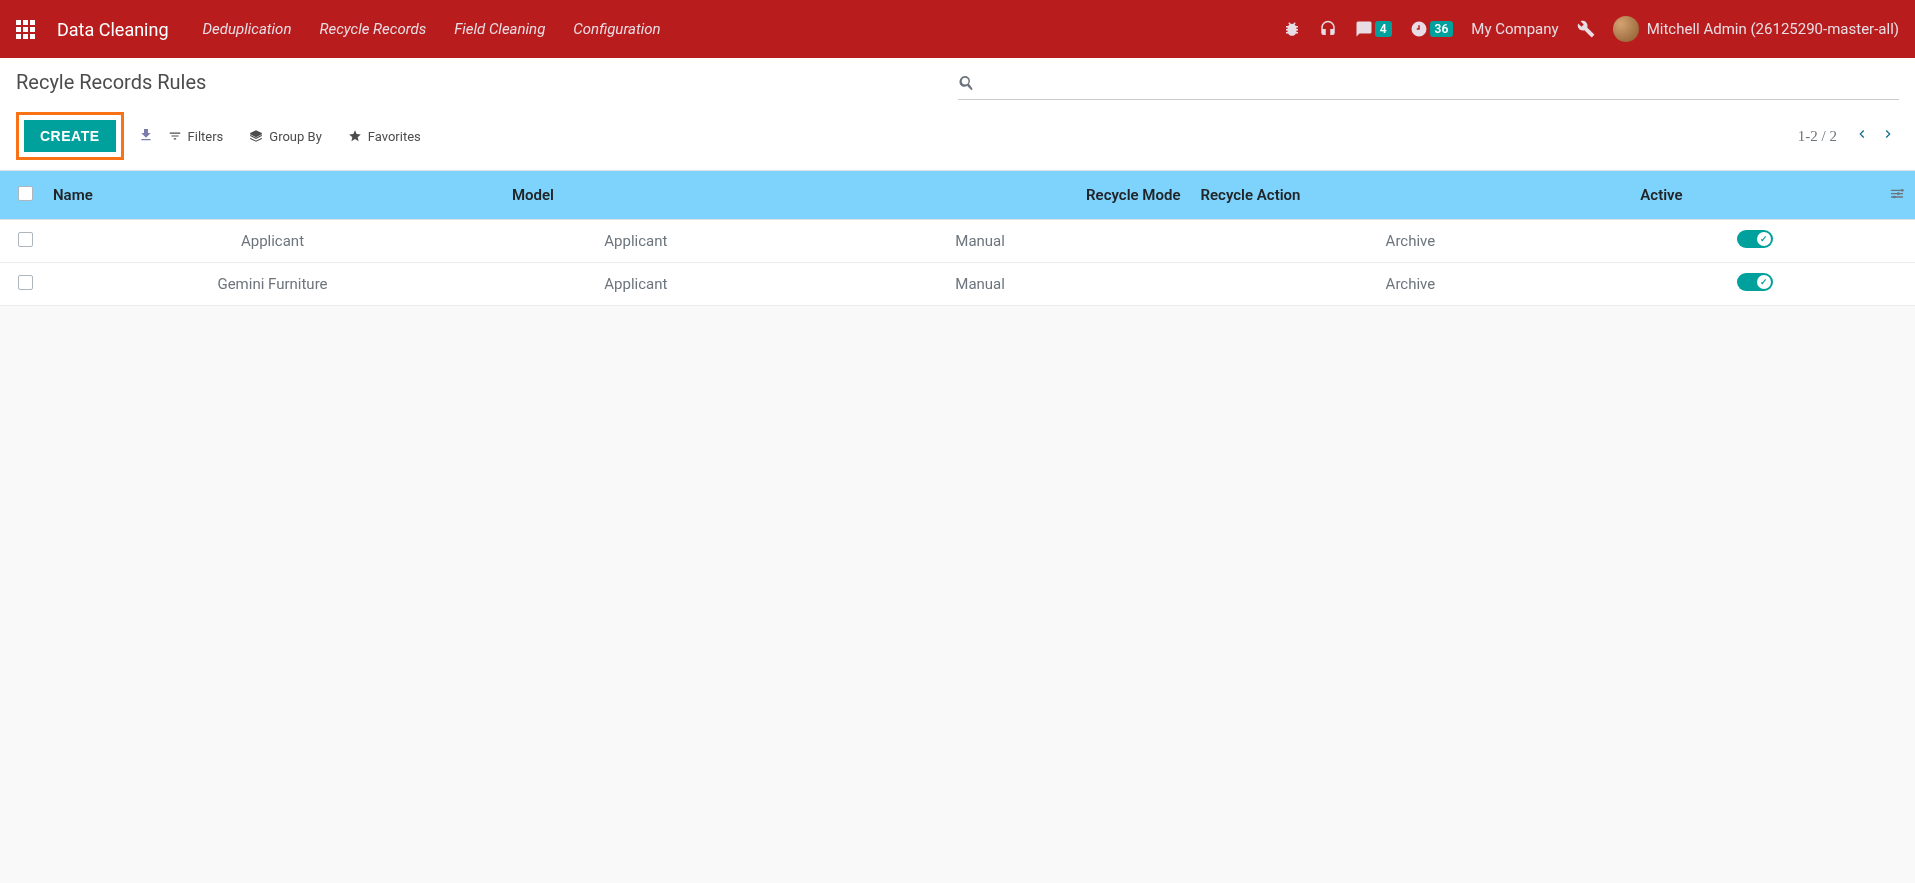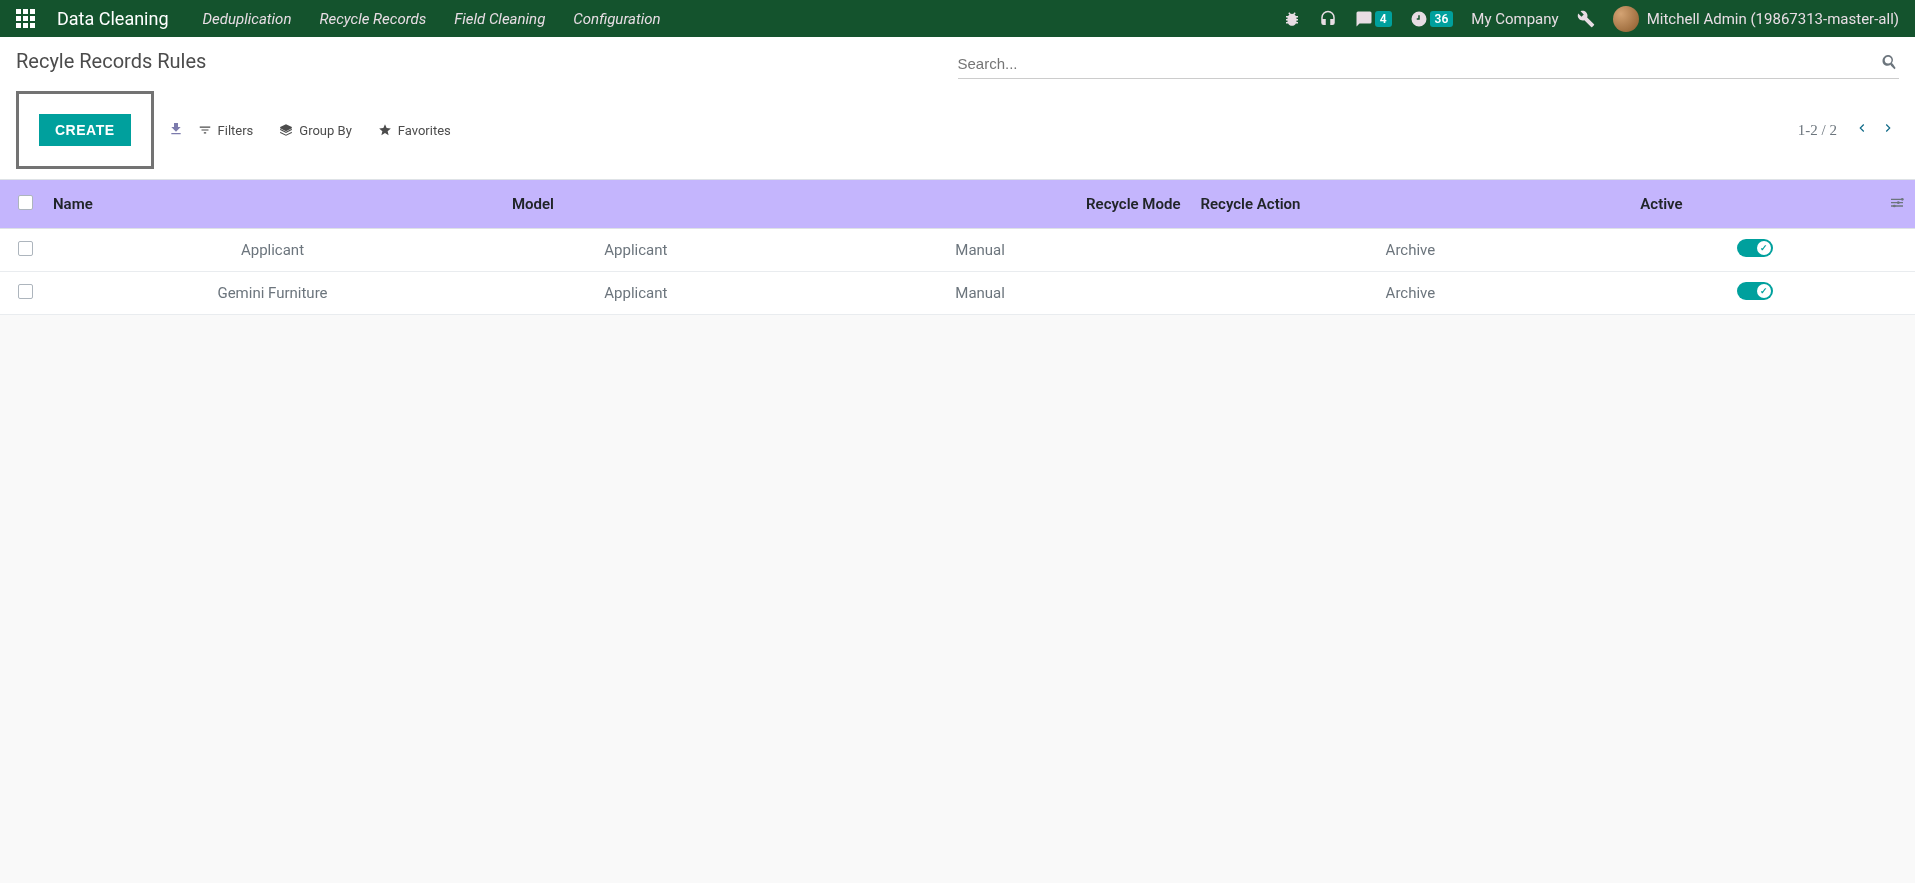--- a/index.html
+++ b/index.html
@@ -1,19 +1,19 @@
 <!DOCTYPE html>
 <html><head>
 <meta charset="utf-8">
 <style>
 * { margin: 0; padding: 0; box-sizing: border-box; }
 body { font-family: -apple-system, BlinkMacSystemFont, "Segoe UI", Roboto, "Helvetica Neue", Arial, sans-serif; font-size: 14px; color: #4c4c4c; background: #f9f9f9; }
 
 
-.navbar { background: #14532d; height: 37px; display: flex; align-items: center; padding: 4px 16px; color: #fff; }
+.navbar { background: #b91c1c; height: 58px; display: flex; align-items: center; padding: 4px 16px; color: #fff; }
 .navbar-left { display: flex; align-items: center; gap: 22px; }
 .apps-icon { display: grid; grid-template-columns: repeat(3,5px); grid-template-rows: repeat(3,5px); gap: 2px; cursor: pointer; }
 .apps-icon span { background: #fff; width: 5px; height: 5px; }
 .brand { font-size: 18px; font-weight: 400; color: #fff; }
 .nav-links { display: flex; gap: 28px; margin-left: 12px; }
 .nav-links a { color: #e8dde4; text-decoration: none; font-size: 15px; cursor: pointer; font-style: italic; }
 .navbar-right { margin-left: auto; display: flex; align-items: center; gap: 18px; }
 .nav-icon { color: #e8dde4; cursor: pointer; display: flex; align-items: center; }
 .nav-icon svg { width: 18px; height: 18px; fill: currentColor; }
 .badge { background: #00a09d; color: #fff; border-radius: 3px; padding: 1px 5px; font-size: 12px; font-weight: 600; margin-left: 2px; }
@@ -24,35 +24,35 @@
 
 .control-panel { background: #fff; border-bottom: 1px solid #dee2e6; padding: 12px 16px 10px 16px; }
 .cp-top { display: flex; align-items: flex-start; }
 .breadcrumb { font-size: 20px; color: #4c4c4c; flex: 0 0 50%; }
 .search-wrap { flex: 1; border-bottom: 1px solid #ccc; display: flex; align-items: center; padding: 4px 0; }
 .search-input { border: none; outline: none; flex: 1; font-size: 15px; color: #6c757d; background: transparent; }
 .search-icon { color: #6c757d; }
 .cp-bottom { display: flex; align-items: center; margin-top: 12px; }
 .cp-left { display: flex; align-items: center; gap: 10px; }
 .create-btn { background: #00a09d; color: #fff; border: none; padding: 8px 16px; font-size: 14px; font-weight: 600; letter-spacing: 0.5px; cursor: pointer; }
-.create-highlight { border: 3px solid #737373; padding: 20px; display: inline-block; }
+.create-highlight { border: 3px solid #f97316; padding: 5px; display: inline-block; }
 .import-icon { color: #7c7bad; cursor: pointer; margin-left: 4px; }
 .cp-center { margin-left: auto; flex: 1; display: flex; gap: 26px; padding-left: 14px; }
 .filter-btn { display: flex; align-items: center; gap: 6px; color: #4c4c4c; cursor: pointer; font-size: 13px; }
 .filter-btn svg { width: 14px; height: 14px; fill: currentColor; }
 .cp-right { display: flex; align-items: center; gap: 14px; color: #6c757d; font-family: Liberation Serif, serif; }
 .pager { font-size: 15px; color: #6c757d; }
 .pager-nav { display: flex; gap: 4px; }
 .pager-nav span { cursor: pointer; color: #0d6986; padding: 2px 4px; }
 .pager-nav span svg { width: 14px; height: 14px; stroke: currentColor; stroke-width: 2; fill: none; }
 
 
 .table-wrap { background: #fff; }
 table { width: 100%; border-collapse: collapse; }
-thead th { text-align: left; padding: 14px 10px; font-weight: 600; font-size: 15px; color: #212529; border-bottom: 1px solid #dee2e6; background: #c4b5fd; }
+thead th { text-align: left; padding: 14px 10px; font-weight: 600; font-size: 15px; color: #212529; border-bottom: 1px solid #dee2e6; background: #7dd3fc; }
 thead th:first-child { width: 42px; padding-left: 18px; }
 thead th:last-child { width: 48px; text-align: center; }
 tbody tr { border-bottom: 1px solid #e9ecef; text-align: center; }
 tbody td { padding: 10px 10px; font-size: 15px; color: #6c757d; }
 tbody td:first-child { padding-left: 18px; }
 .checkbox { width: 15px; height: 15px; border: 1px solid #adb5bd; border-radius: 2px; display: inline-block; cursor: pointer; background: #fff; }
 .toggle { width: 36px; height: 18px; background: #00a09d; border-radius: 10px; position: relative; display: inline-block; cursor: pointer; }
 .toggle::after { content: "✓"; color: #00a09d; background: #fff; width: 14px; height: 14px; border-radius: 50%; position: absolute; right: 2px; top: 2px; font-size: 9px; display: flex; align-items: center; justify-content: center; font-weight: bold; }
 .opts-icon { cursor: pointer; color: #6c757d; }
 .opts-icon svg { width: 16px; height: 16px; fill: currentColor; }
@@ -111,30 +111,29 @@
       <span class="badge">36</span>
     </span>
     <span class="company">My Company</span>
     <span class="nav-icon">
       <svg viewBox="0 0 24 24">
           <path d="M22.7 19l-9.1-9.1c.9-2.3.4-5-1.5-6.9-2-2-5-2.4-7.4-1.3L9 6 6 9 1.6 4.7C.5 7.1.9 10.1 2.9 12.1c1.9 1.9 4.6 2.4 6.9 1.5l9.1 9.1c.4.4 1 .4 1.4 0l2.3-2.3c.5-.4.5-1.1.1-1.4z"></path>
         </svg>
     </span>
     <span class="user">
       <span class="avatar"></span>
-      <span>Mitchell Admin (19867313-master-all)</span>
+      <span>Mitchell Admin (26125290-master-all)</span>
     </span>
   </div>
 </div>
 
 <div class="control-panel">
   <div class="cp-top">
     <div class="breadcrumb">Recyle Records Rules</div>
     <div class="search-wrap">
-      <input class="search-input" placeholder="Search..." style="">
       <span class="search-icon">
         <svg viewBox="0 0 24 24" width="18" height="18" fill="currentColor">
             <path d="M15.5 14h-.79l-.28-.27a6.471 6.471 0 001.48-5.34C15.28 5.01 12.37 2.5 9.07 2.82 5.09 3.2 2 6.58 2 10.57c0 3.59 2.91 6.5 6.5 6.5 1.61 0 3.09-.59 4.23-1.57l.27.28v.79l5 4.99L19.49 20l-3.99-6zm-6 0C7.01 14 5 11.99 5 9.5S7.01 5 9.5 5 14 7.01 14 9.5 11.99 14 9.5 14z"></path>
           </svg>
       </span>
     </div>
   </div>
   <div class="cp-bottom">
     <div class="cp-left">
       <span class="create-highlight">

